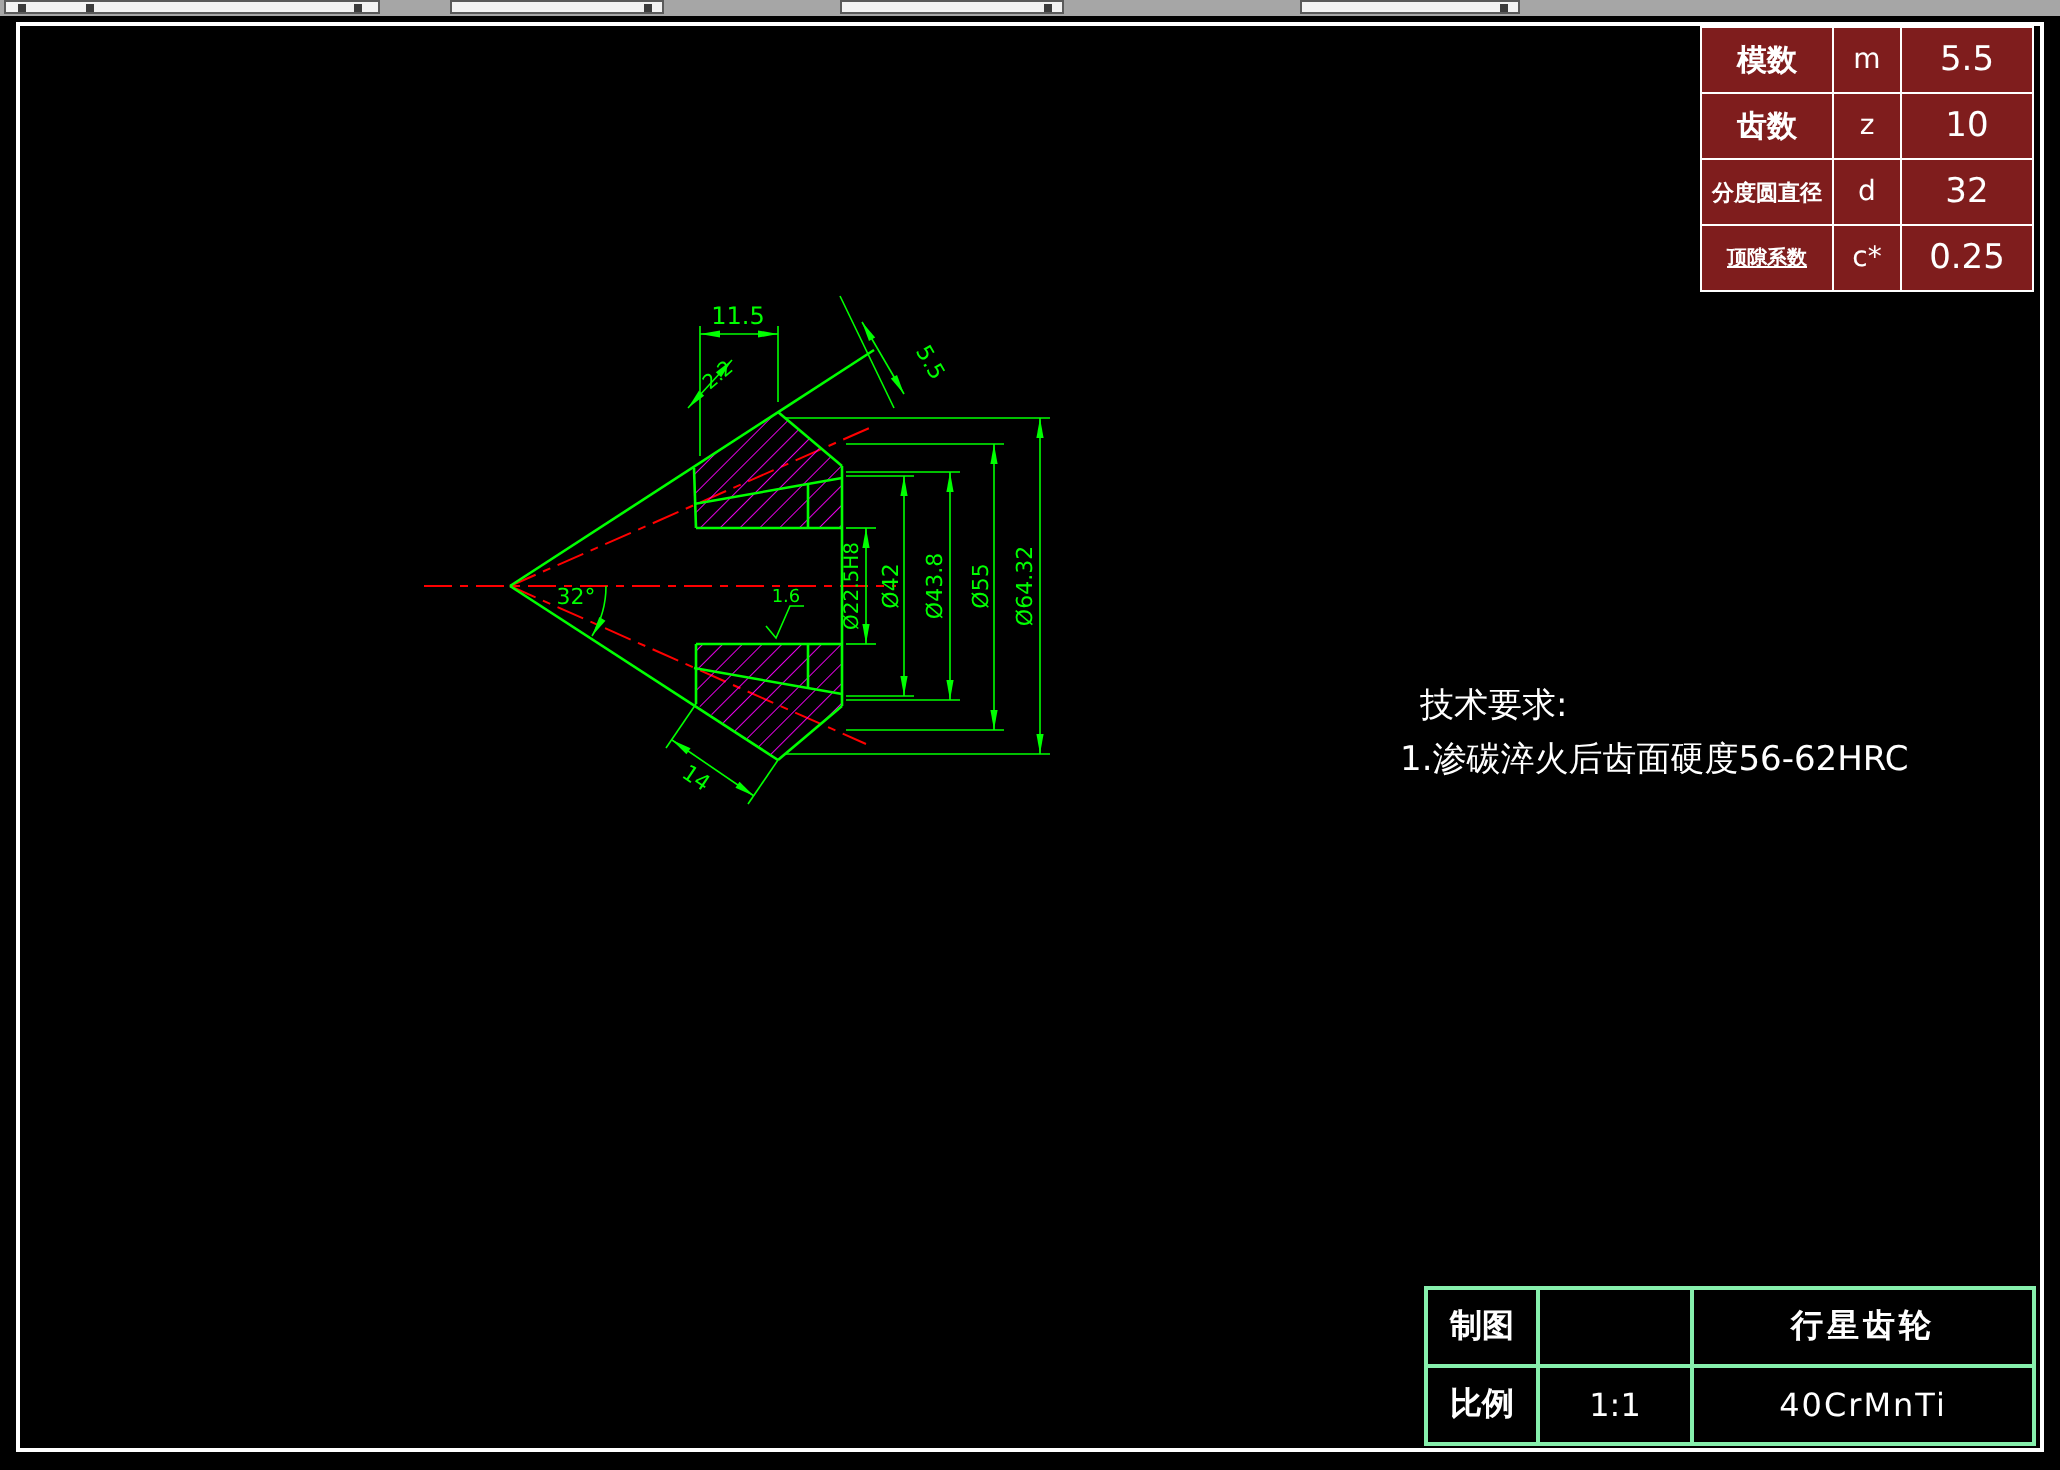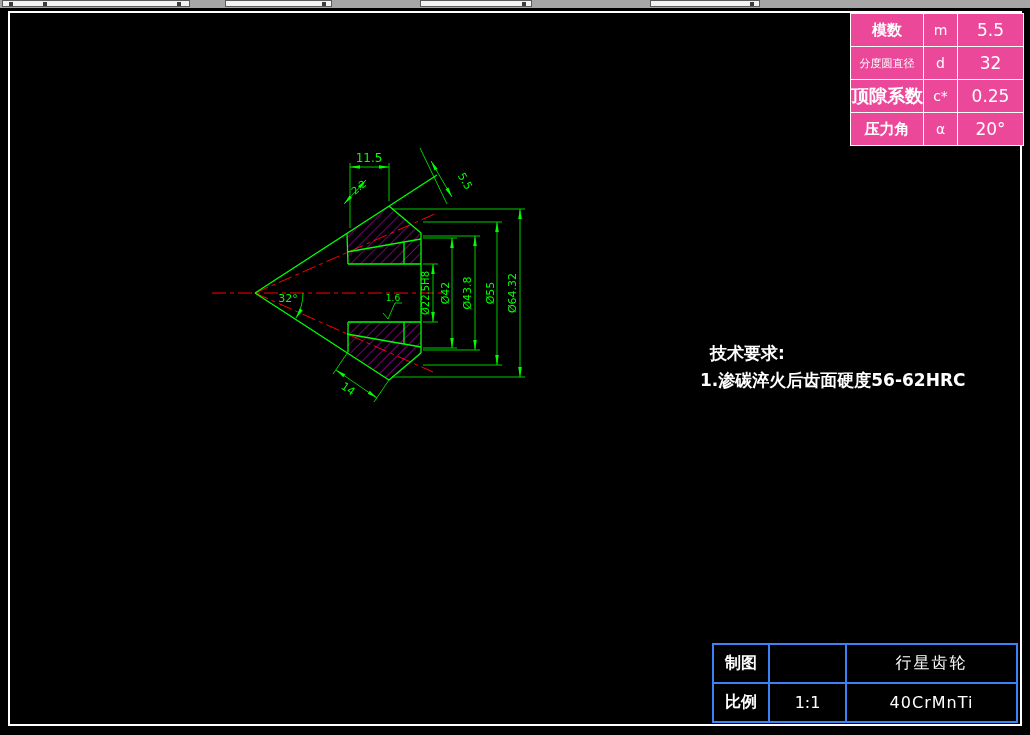--- a/index.html
+++ b/index.html
@@ -10,44 +10,44 @@
   }
   
   .topstrip{position:absolute;left:0;top:0;width:1030px;height:8px;background:#a6a6a6;}
   .tb-frag{position:absolute;top:0;height:7px;background:#f3f3f3;border:1px solid #5a5a5a;box-sizing:border-box;}
   .tb-dot{position:absolute;top:1px;width:4px;height:4px;background:#3c3c3c;}
 
   
   svg.canvas{position:absolute;left:0;top:0;}
 
   
-  table.param{position:absolute;left:850px;top:13px;border-collapse:collapse;table-layout:fixed;background:#ec4899;}
+  table.param{position:absolute;left:850px;top:13px;border-collapse:collapse;table-layout:fixed;background:#7f1d1d;}
   table.param td{
     border:1px solid #fff;color:#fff;text-align:center;vertical-align:middle;
     height:32px;padding:0;overflow:hidden;white-space:nowrap;
   }
   td.pname{font-weight:bold;font-size:15px;}
-  td.pname.small{font-size:11px;font-weight:normal;}
-  td.pname.mid{font-size:18px;font-weight:bold;}
+  td.pname.small{font-size:11px;font-weight:bold;}
+  td.pname.mid{font-size:10px;font-weight:bold;text-decoration:underline;}
   td.psym{font-size:14px;}
   td.pval{font-size:17px;}
 
   
-  .tech{position:absolute;left:700px;top:340px;color:#fff;font-weight:bold;}
+  .tech{position:absolute;left:700px;top:340px;color:#fff;font-weight:normal;}
   .tech .line{font-size:17px;line-height:27px;white-space:nowrap;}
   .tech .t-title{margin-left:10px;}
 
   
   table.tblock{position:absolute;left:712px;top:643px;border-collapse:collapse;background:#000;}
   table.tblock td{
-    border:2px solid #3b82f6;color:#fff;text-align:center;vertical-align:middle;
+    border:2px solid #86efac;color:#fff;text-align:center;vertical-align:middle;
     height:37px;padding:0;font-size:16px;white-space:nowrap;
   }
   td.tb-label{font-weight:bold;}
-  td.tb-part{font-size:17px;font-weight:normal;letter-spacing:2px;border-radius:12px;}
+  td.tb-part{font-size:17px;font-weight:bold;letter-spacing:2px;border-radius:12px;}
   td.tb-mat{letter-spacing:1px;margin-top:16px;}
 </style>
 </head>
 <body>
 
 <div class="topstrip">
   <div class="tb-frag" style="left:2px;width:188px;">
     <div class="tb-dot" style="left:6px;"></div>
     <div class="tb-dot" style="left:40px;"></div>
     <div class="tb-dot" style="left:174px;"></div>
@@ -159,33 +159,33 @@
       <col style="width:34px">
       <col style="width:66px">
     </colgroup>
   <tbody>
       <tr>
     <td class="pname">模数</td>
     <td class="psym">m</td>
     <td class="pval">5.5</td>
   </tr>
   <tr>
+    <td class="pname">齿数</td>
+    <td class="psym">z</td>
+    <td class="pval">10</td>
+  </tr>
+  <tr>
     <td class="pname small">分度圆直径</td>
     <td class="psym">d</td>
     <td class="pval">32</td>
   </tr>
   <tr>
     <td class="pname mid">顶隙系数</td>
     <td class="psym">c*</td>
     <td class="pval">0.25</td>
-  </tr>
-  <tr>
-    <td class="pname">压力角</td>
-    <td class="psym">α</td>
-    <td class="pval">20°</td>
   </tr>
 </tbody>
   </table>
 
 <div class="tech">
   <div class="line t-title">技术要求:</div>
   <div class="line">1.渗碳淬火后齿面硬度56-62HRC</div>
 </div>
 
 <table class="tblock">

